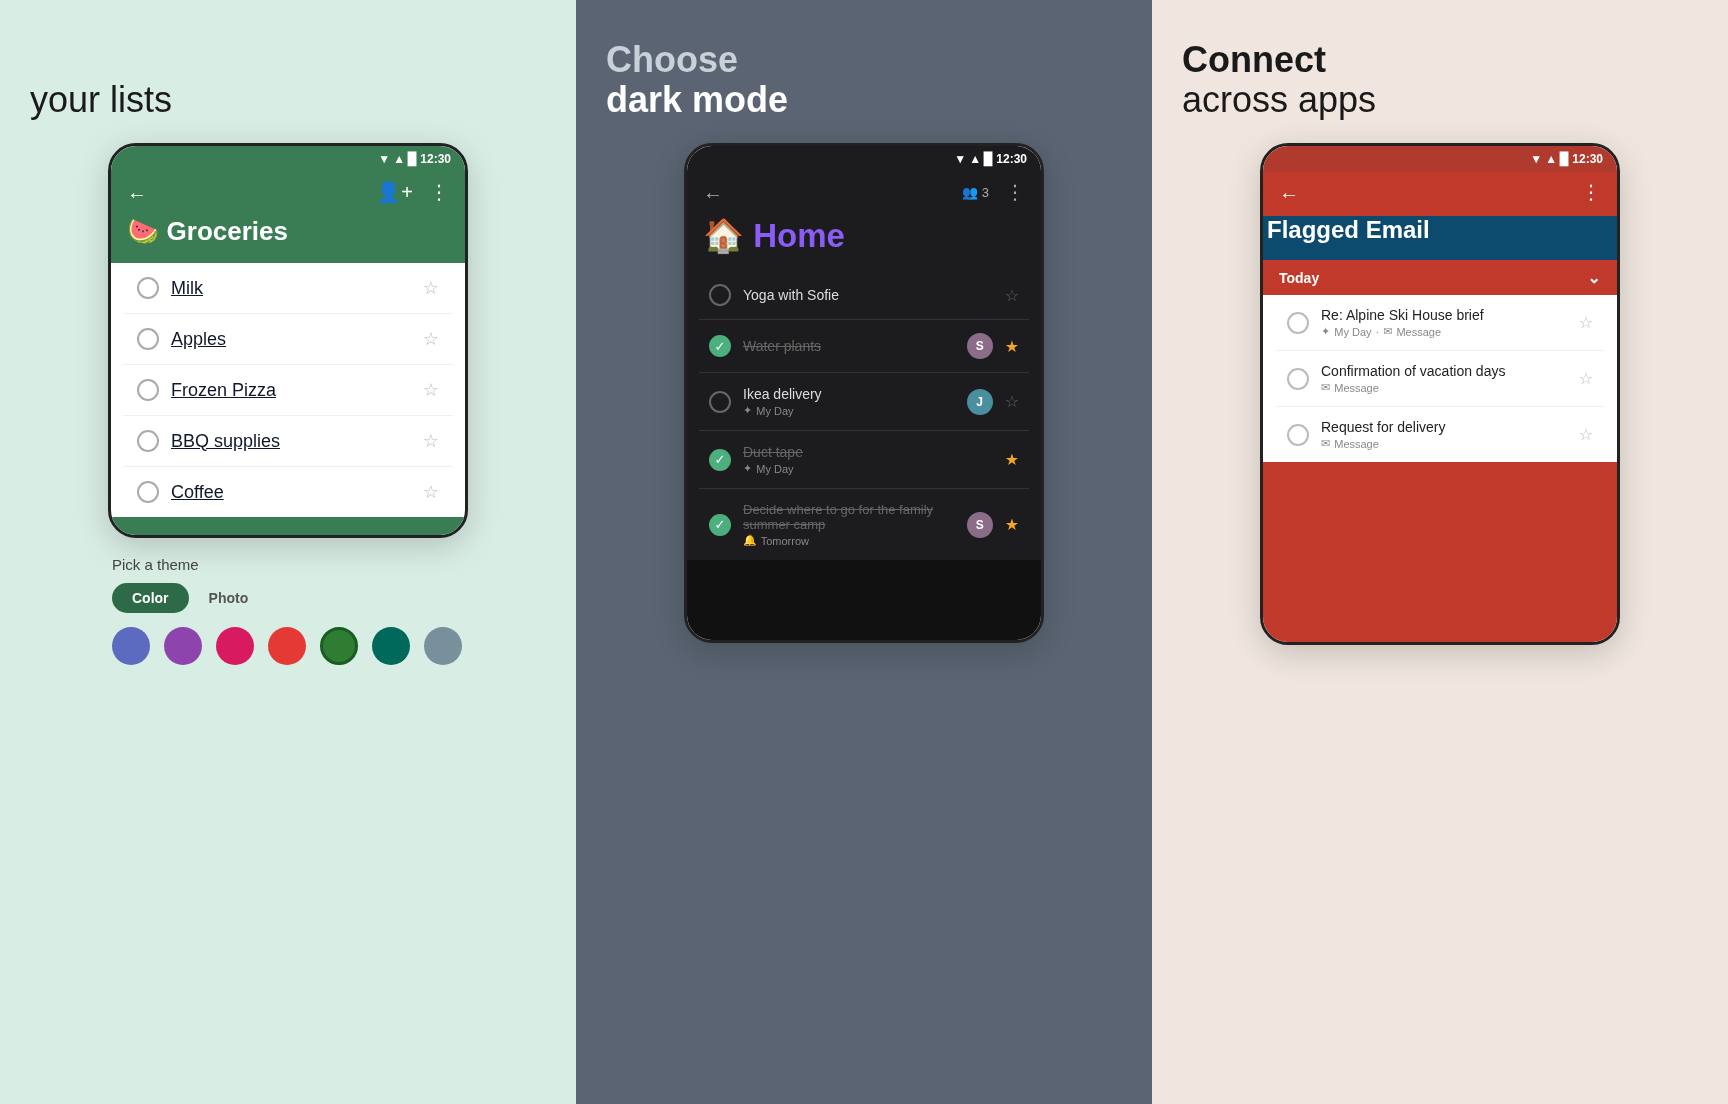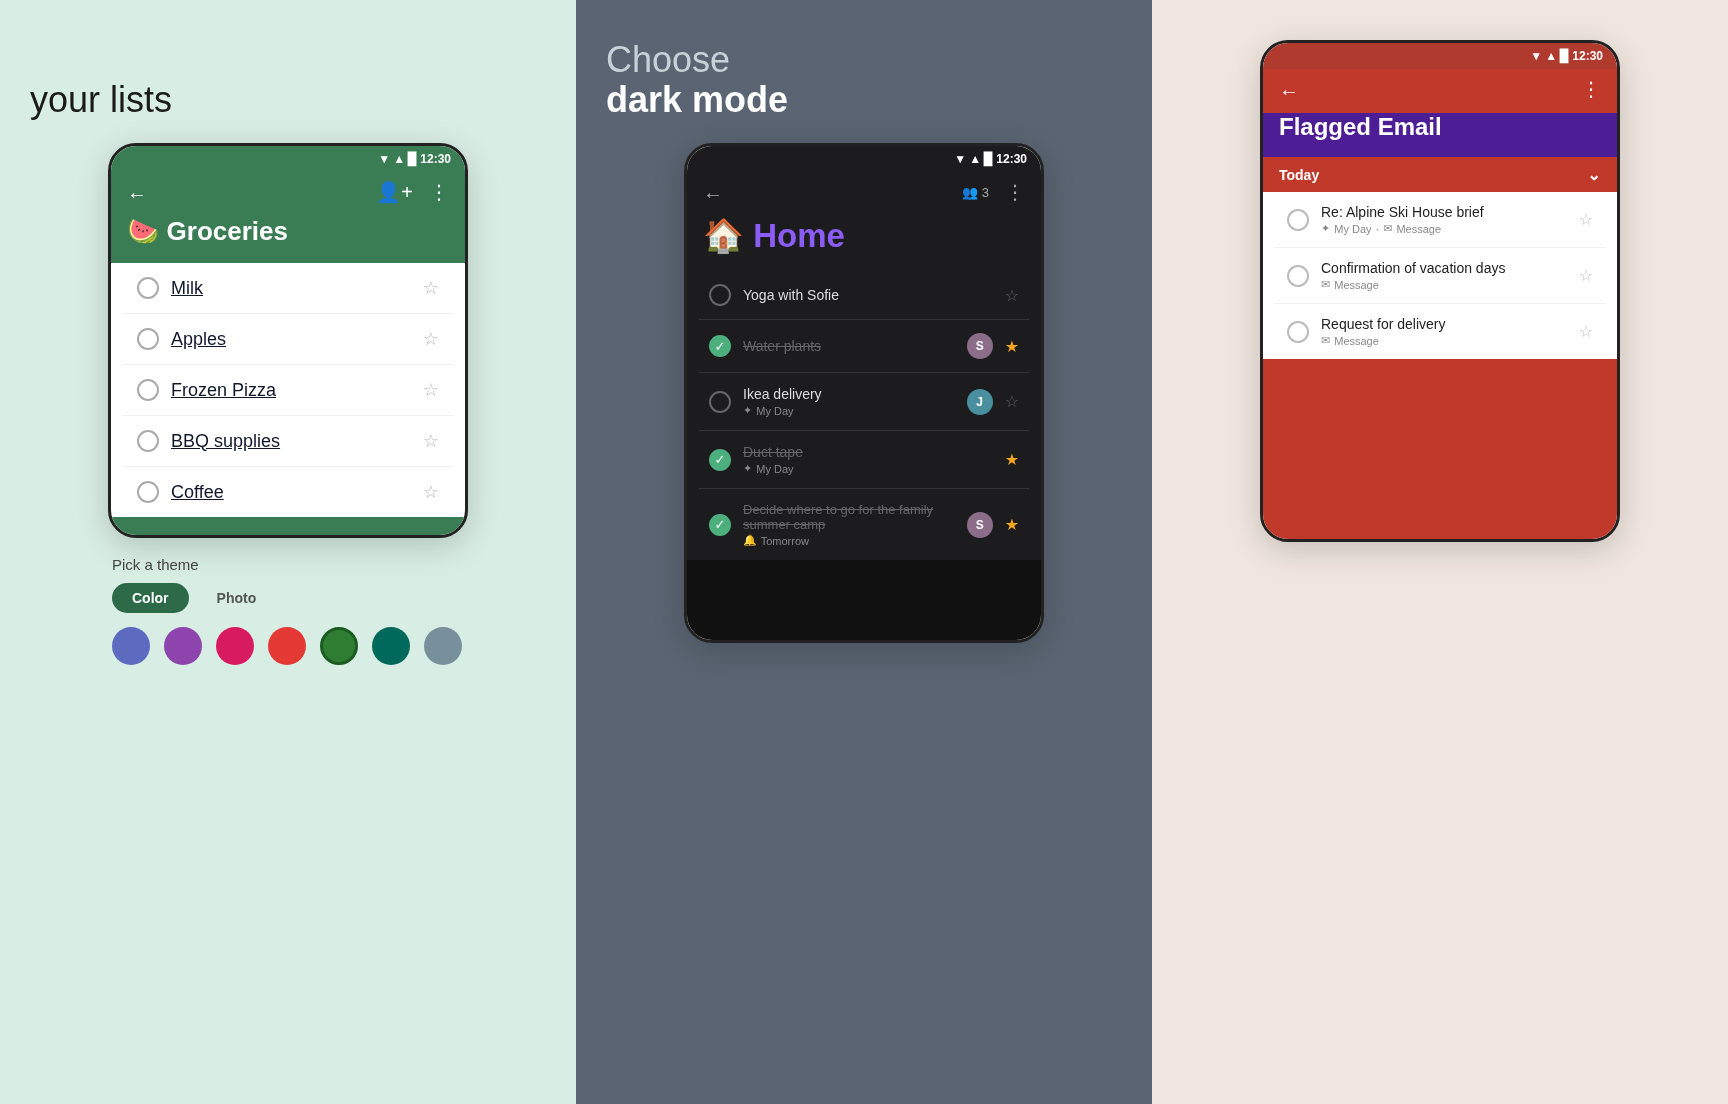--- a/index.html
+++ b/index.html
@@ -96,21 +96,21 @@
     .item-text { flex: 1; font-size: 18px; color: #0f172a; text-decoration: underline; }
     .star-icon { color: #bbb; font-size: 18px; }
 
     
     .theme-section {
       width: 360px;
       margin-top: 18px;
       padding: 0 4px;
     }
     .theme-title { font-size: 15px; color: #444; margin-bottom: 10px; }
-    .theme-tabs { display: flex; gap: 8px; margin-bottom: 14px; }
+    .theme-tabs { display: flex; margin-bottom: 14px; }
     .theme-tab {
       padding: 7px 20px;
       border-radius: 20px;
       font-size: 14px;
       font-weight: 600;
       cursor: pointer;
     }
     .theme-tab.active { background: #2d6a48; color: #fff; }
     .theme-tab.inactive { background: transparent; color: #555; }
     .color-circles { display: flex; gap: 14px; }
@@ -193,22 +193,22 @@
     .panel-3 .panel-header h1 { color: #1a1a1a; font-weight: 400; }
     .panel-3 .panel-header h1 strong { font-weight: 900; }
     .red-app-toolbar {
       background: #c0392b;
       display: flex;
       align-items: center;
       justify-content: space-between;
       padding: 8px 16px 12px;
     }
     .red-app-title {
-      background: #4c1d95;
-      padding: 0 16px 16px;
+      background: #0c4a6e;
+      padding: 0 4px 16px;
     }
     .red-app-title h2 {
       font-size: 24px;
       font-weight: 800;
       color: #fff;
     }
     .red-section-header {
       background: #c0392b;
       padding: 8px 16px;
       display: flex;
@@ -314,21 +314,21 @@
       <div class="color-circle" style="background:#2e7d32;border:3px solid #1a5c22;"></div>
       <div class="color-circle" style="background:#00695c;"></div>
       <div class="color-circle" style="background:#78909c;"></div>
     </div>
   </div>
 </div>
 
 <div class="panel-2">
   <div class="panel-header">
     <h1>
-      <span style="color:#c8d0d8;font-weight:400;">Choose</span><br>
+      <span style="color:#c8d0d8;font-weight:700;">Choose</span><br>
       <strong style="color:#fff;margin-top:36px;">dark mode</strong>
     </h1>
   </div>
 
   <div class="phone-mockup">
 
     <div class="phone-status-bar dark">
       <div class="status-icons">
         <span>▼</span>
         <span>▲</span>
@@ -410,20 +410,26 @@
         <div class="dark-avatar-circle">S</div>
         <span style="color:#f5a623;font-size:16px;">★</span>
       </div>
     </div>
 
     <div class="dark-bottom"></div>
   </div>
 </div>
 
 <div class="panel-3">
+  <div class="panel-header">
+    <h1>
+      <strong>Connect</strong><br>
+      <span>across apps</span>
+    </h1>
+  </div>
 
   <div class="phone-mockup">
 
     <div class="phone-status-bar red">
       <div class="status-icons">
         <span>▼</span>
         <span>▲</span>
         <span>▉</span>
         <span>12:30</span>
       </div>

